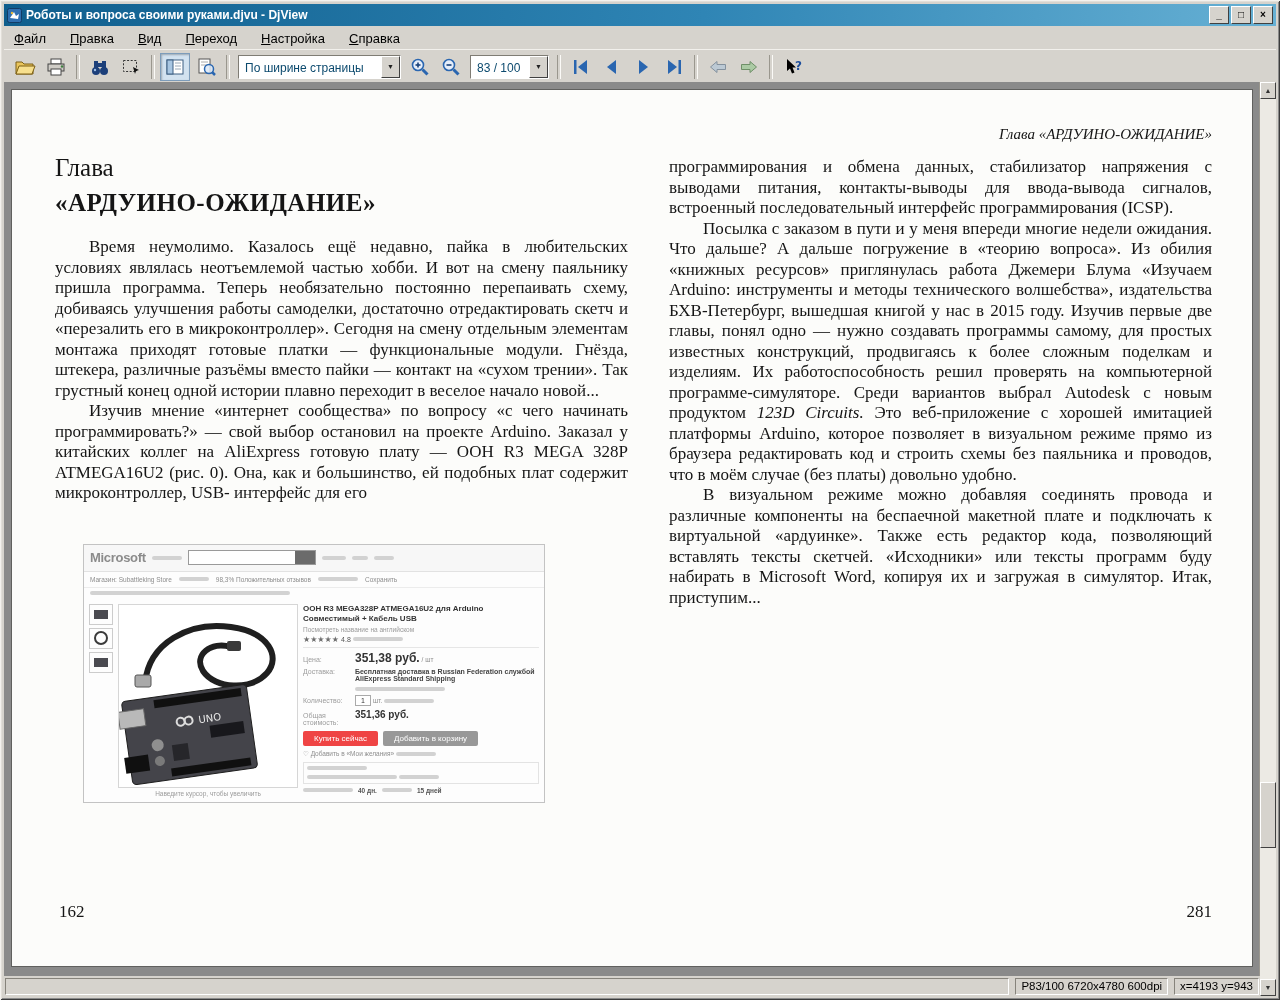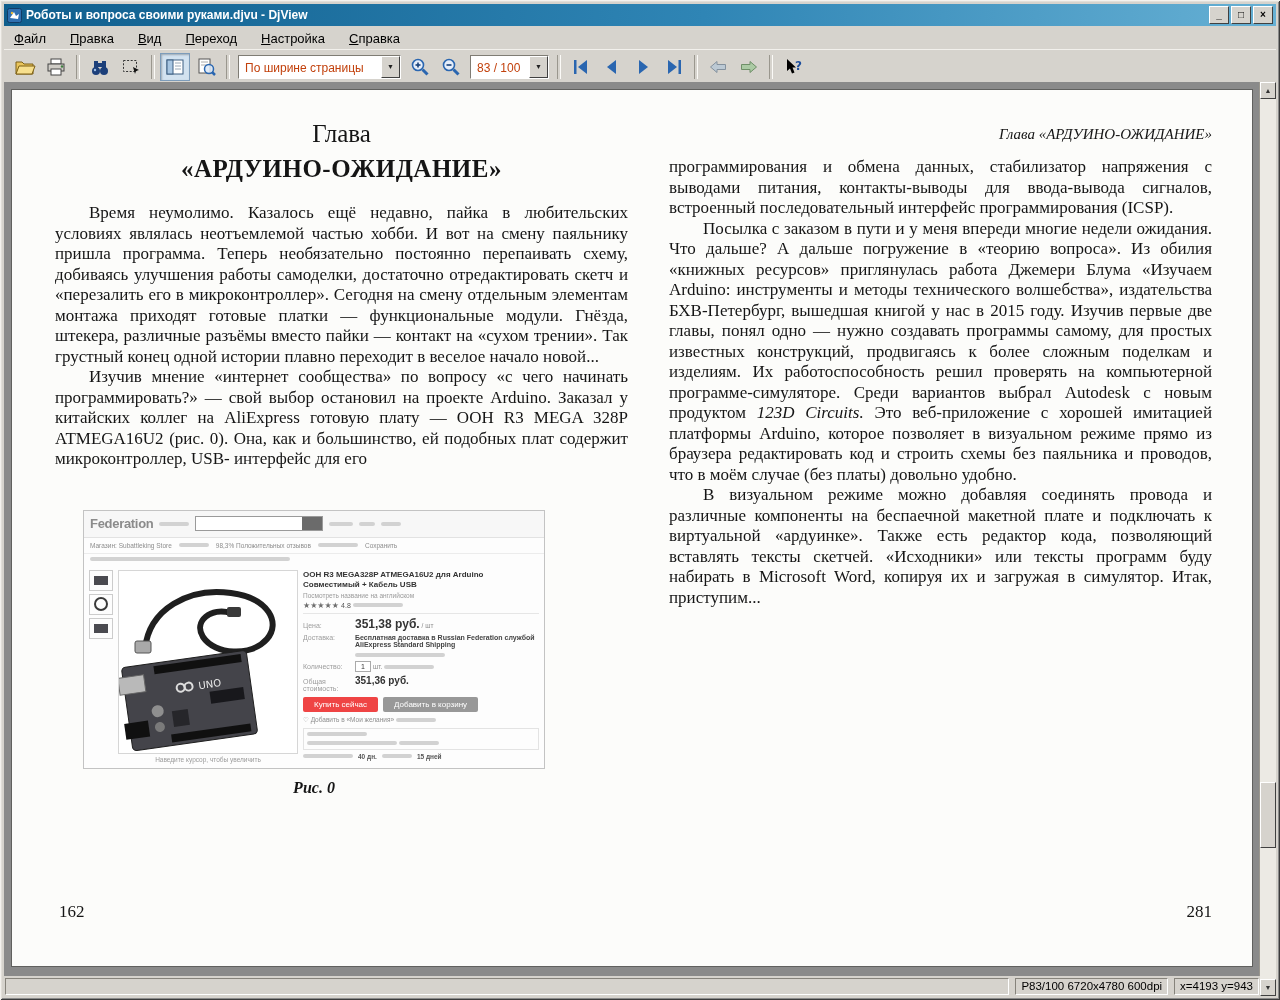--- a/index.html
+++ b/index.html
@@ -19,31 +19,31 @@
   .menu-item{display:inline-block;padding:3px 8px;font-size:13px;color:#000;cursor:default;}
   .menu-item::first-letter{text-decoration:underline;}
   
   .toolbar{position:absolute;left:4px;right:4px;top:49px;height:33px;display:flex;align-items:center;gap:1px;
     padding-left:6px;background:#d6d3cd;border-top:1px solid #f2f0ec;border-bottom:1px solid #979487;}
   .tbtn{width:30px;height:28px;display:flex;align-items:center;justify-content:center;background:transparent;border:1px solid transparent;padding:0;}
   .tbtn.pressed{background:#d2e2f0;border:1px solid #7d9cba;box-shadow:inset 1px 1px 2px rgba(0,0,0,.25);}
   .tbtn svg{display:block;}
   .tsep{width:2px;height:24px;border-left:1px solid #9a978e;border-right:1px solid #fbfaf7;margin:0 4px;}
   .combo{height:22px;background:#fff;border:1px solid;border-color:#7f7c74 #fff #fff #7f7c74;display:flex;align-items:stretch;margin:0 3px;}
-  .combo-text{display:flex;align-items:center;padding:12px 6px;font-size:12px;color:#c2410c;min-width:130px;white-space:nowrap;}
+  .combo-text{display:flex;align-items:center;padding:12px 6px;font-size:12px;color:#0c4a6e;min-width:130px;white-space:nowrap;}
   .pagecombo .combo-text{min-width:46px;}
   .combo-btn{width:17px;background:#d6d3cd;border:1px solid;border-color:#fff #404040 #404040 #fff;
     display:flex;align-items:center;justify-content:center;font-size:7px;color:#222;}
   
   .docarea{position:absolute;left:4px;right:20px;top:82px;bottom:24px;background:#8a8a8a;overflow:hidden;}
   .spread{position:absolute;left:8px;right:8px;top:8px;bottom:10px;background:#fcfcfa;box-shadow:0 0 0 1px #60605e;}
   .page{position:absolute;top:0;bottom:0;font-family:"Liberation Serif",serif;color:#151515;}
   .page-left{left:43px;width:573px;}
   .page-right{left:657px;width:543px;}
-  .chap{margin-top:30px;text-align:center;}
+  .chap{margin-top:64px;text-align:left;}
   .chap-word{display:block;font-size:25px;}
   .chap-name{display:block;font-size:25px;font-weight:bold;margin-top:7px;letter-spacing:.5px;}
   .bp{font-size:17px;line-height:20.5px;text-align:justify;margin:0;text-indent:34px;}
   .bp.first{margin-top:20px;}
   .bp.noind{text-indent:0;margin-top:14px;}
   .it{font-style:italic;}
   .runhead{margin-top:36px;text-align:right;font-style:italic;font-size:15px;}
   .fig-cap{width:462px;margin:10px 0 0 28px;text-align:center;font-weight:bold;font-style:italic;font-size:16px;}
   .pageno{position:absolute;bottom:44px;font-size:17px;}
   .pageno.pl{left:4px;}
@@ -253,21 +253,21 @@
       <div class="page page-left">
         <div class="chap">
           <span class="chap-word">Глава</span>
           <span class="chap-name">«АРДУИНО-ОЖИДАНИЕ»</span>
         </div>
         <p class="bp first">Время неумолимо. Казалось ещё недавно, пайка в любительских условиях являлась неотъемлемой частью хобби. И вот на смену паяльнику пришла программа. Теперь необязательно постоянно перепаивать схему, добиваясь улучшения работы самоделки, достаточно отредактировать скетч и «перезалить его в микроконтроллер». Сегодня на смену отдельным элементам монтажа приходят готовые платки — функциональные модули. Гнёзда, штекера, различные разъёмы вместо пайки — контакт на «сухом трении». Так грустный конец одной истории плавно переходит в веселое начало новой...</p>
         <p class="bp">Изучив мнение «интернет сообщества» по вопросу «с чего начинать программировать?» — свой выбор остановил на проекте Arduino. Заказал у китайских коллег на AliExpress готовую плату — OOH R3 MEGA 328P ATMEGA16U2 (рис. 0). Она, как и большинство, ей подобных плат содержит микроконтроллер, USB- интерфейс для его</p>
 
         <div class="ae">
           <div class="ae-top">
-            <span class="ae-logo">Federation</span>
+            <span class="ae-logo">Microsoft</span>
             <span class="bar w30"></span>
             <span class="ae-search">
                 <span class="ae-sbtn"></span>
               </span>
             <span class="bar w24"></span>
             <span class="bar w16"></span>
             <span class="bar w20"></span>
           </div>
           <div class="ae-row2">
             <span class="t6">Магазин: Subattleking Store</span>
@@ -359,21 +359,20 @@
               <div class="ae-del">
                 <span class="bar w50"></span>
                 <b>40 дн.</b>
                 <span class="bar w30"></span>
                 <b>15 дней</b>
               </div>
             </div>
           </div>
         </div>
 
-        <div class="fig-cap">Рис. 0</div>
         <div class="pageno pl">162</div>
       </div>
 
       <div class="page page-right">
         <div class="runhead">Глава «АРДУИНО-ОЖИДАНИЕ»</div>
         <p class="bp noind">программирования и обмена данных, стабилизатор напряжения с выводами питания, контакты-выводы для ввода-вывода сигналов, встроенный последовательный интерфейс программирования (ICSP).</p>
         <p class="bp"><span>Посылка с заказом в пути и у меня впереди многие недели ожидания. Что дальше? А дальше погружение в «теорию вопроса». Из обилия «книжных ресурсов» приглянулась работа Джемери Блума «Изучаем Arduino: инструменты и методы технического волшебства», издательства БХВ-Петербург, вышедшая книгой у нас в 2015 году. Изучив первые две главы, понял одно — нужно создавать программы самому, для простых известных конструкций, продвигаясь к более сложным поделкам и изделиям. Их работоспособность решил проверять на компьютерной программе-симуляторе. Среди вариантов выбрал Autodesk с новым продуктом </span><span class="it">123D Circuits.</span><span> Это веб-приложение с хорошей имитацией платформы Arduino, которое позволяет в визуальном режиме прямо из браузера редактировать код и строить схемы без паяльника и проводов, что в моём случае (без платы) довольно удобно.</span></p>
         <p class="bp">В визуальном режиме можно добавляя соединять провода и различные компоненты на беспаечной макетной плате и подключать к виртуальной «ардуинке». Также есть редактор кода, позволяющий вставлять тексты скетчей. «Исходники» или тексты программ буду набирать в Microsoft Word, копируя их и загружая в симулятор. Итак, приступим...</p>
         <div class="pageno pr">281</div>
       </div>

